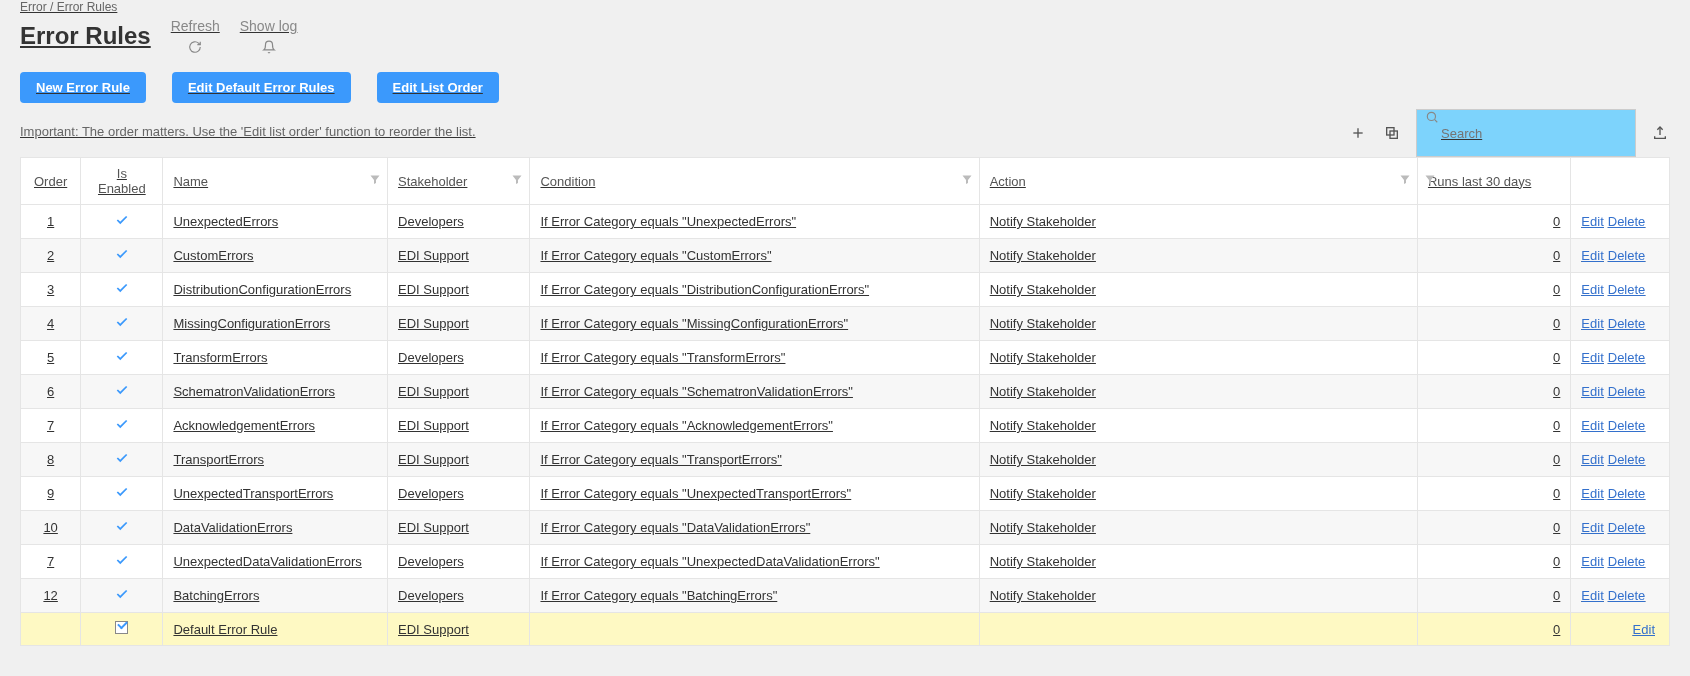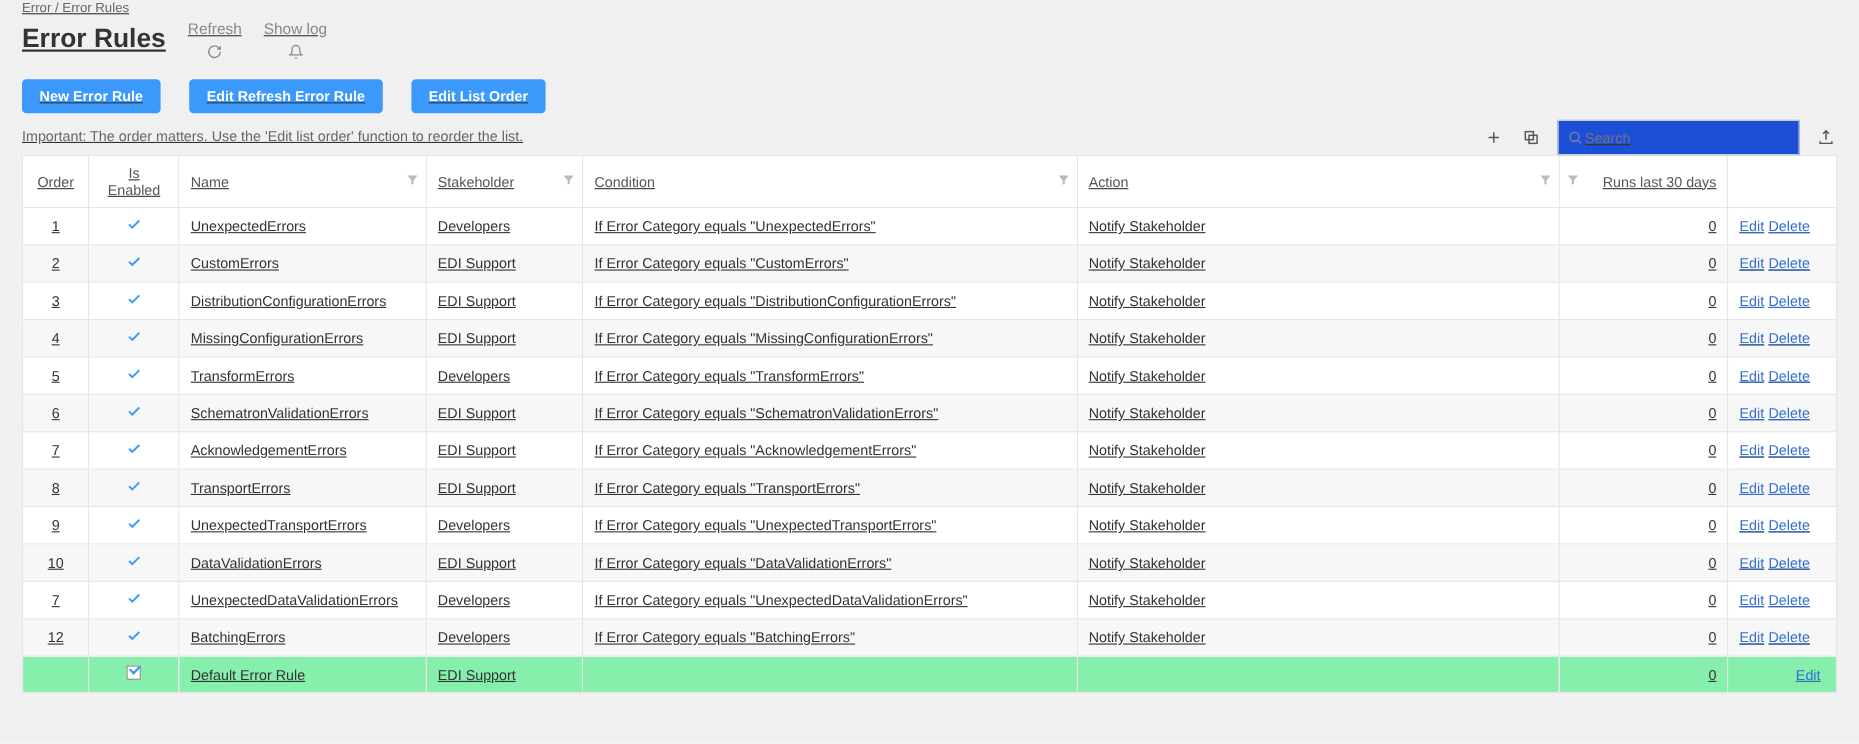--- a/index.html
+++ b/index.html
@@ -69,24 +69,23 @@
     gap: 14px;
   }
   .icon-btn {
     width: 20px; height: 20px;
     display:inline-flex; align-items:center; justify-content:center;
     cursor: pointer;
     color: #555;
   }
   .search-box {
     display: flex;
-    align-items: center;
     border: 1px solid #ccc;
-    background: #1d4ed8;
-    height: 32px;
+    background: #7dd3fc;
+    height: 48px;
     padding: 0 8px;
     width: 220px;
   }
   .search-box input {
     border: none;
     outline: none;
     flex: 1;
     font-size: 13px;
     background: transparent;
   }
@@ -116,28 +115,28 @@
     position: relative;
   }
   .filter-icon {
     position: absolute;
     right: 6px;
     top: 50%;
     transform: translateY(-50%);
     color: #bbb;
   }
   tbody tr:nth-child(even) { background: #f7f7f7; }
-  tbody tr.default-row { background: #86efac; }
+  tbody tr.default-row { background: #fef9c3; }
   .col-order { width: 55px; text-align: center; }
   .col-enabled { width: 75px; text-align: center; }
   .col-name { width: 205px; }
   .col-stake { width: 130px; }
   .col-cond { width: 410px; }
   .col-action-c { width: 400px; }
-  .col-runs { width: 140px; text-align: right; }
+  .col-runs { width: 140px; }
   .col-ops { width: 90px; text-align:left;}
   td.col-runs { text-align: right; }
   td.col-order { text-align: center; }
   td.col-enabled { text-align: center; }
   .check { color: #3b99fc; }
   .checkbox-glyph {
     display:inline-block;
     width:13px; height:13px;
     border:1px solid #888;
     background:#fff;
@@ -174,21 +173,21 @@
       <span>Show log</span>
       <svg width="14" height="14" viewBox="0 0 24 24" fill="none" stroke="currentColor" stroke-width="2">
           <path d="M18 8a6 6 0 0 0-12 0c0 7-3 9-3 9h18s-3-2-3-9"></path>
           <path d="M13.7 21a2 2 0 0 1-3.4 0"></path>
         </svg>
     </span>
   </div>
 
   <div class="toolbar">
     <button class="btn">New Error Rule</button>
-    <button class="btn">Edit Refresh Error Rule</button>
+    <button class="btn">Edit Default Error Rules</button>
     <button class="btn">Edit List Order</button>
   </div>
 
   <div class="top-strip">
     <div class="hint">Important: The order matters. Use the 'Edit list order' function to reorder the list.</div>
     <div class="flex-spacer"></div>
     <div class="table-actions">
       <span class="icon-btn">
         <svg width="16" height="16" viewBox="0 0 24 24" fill="none" stroke="currentColor" stroke-width="2">
             <line x1="12" y1="5" x2="12" y2="19"></line>

